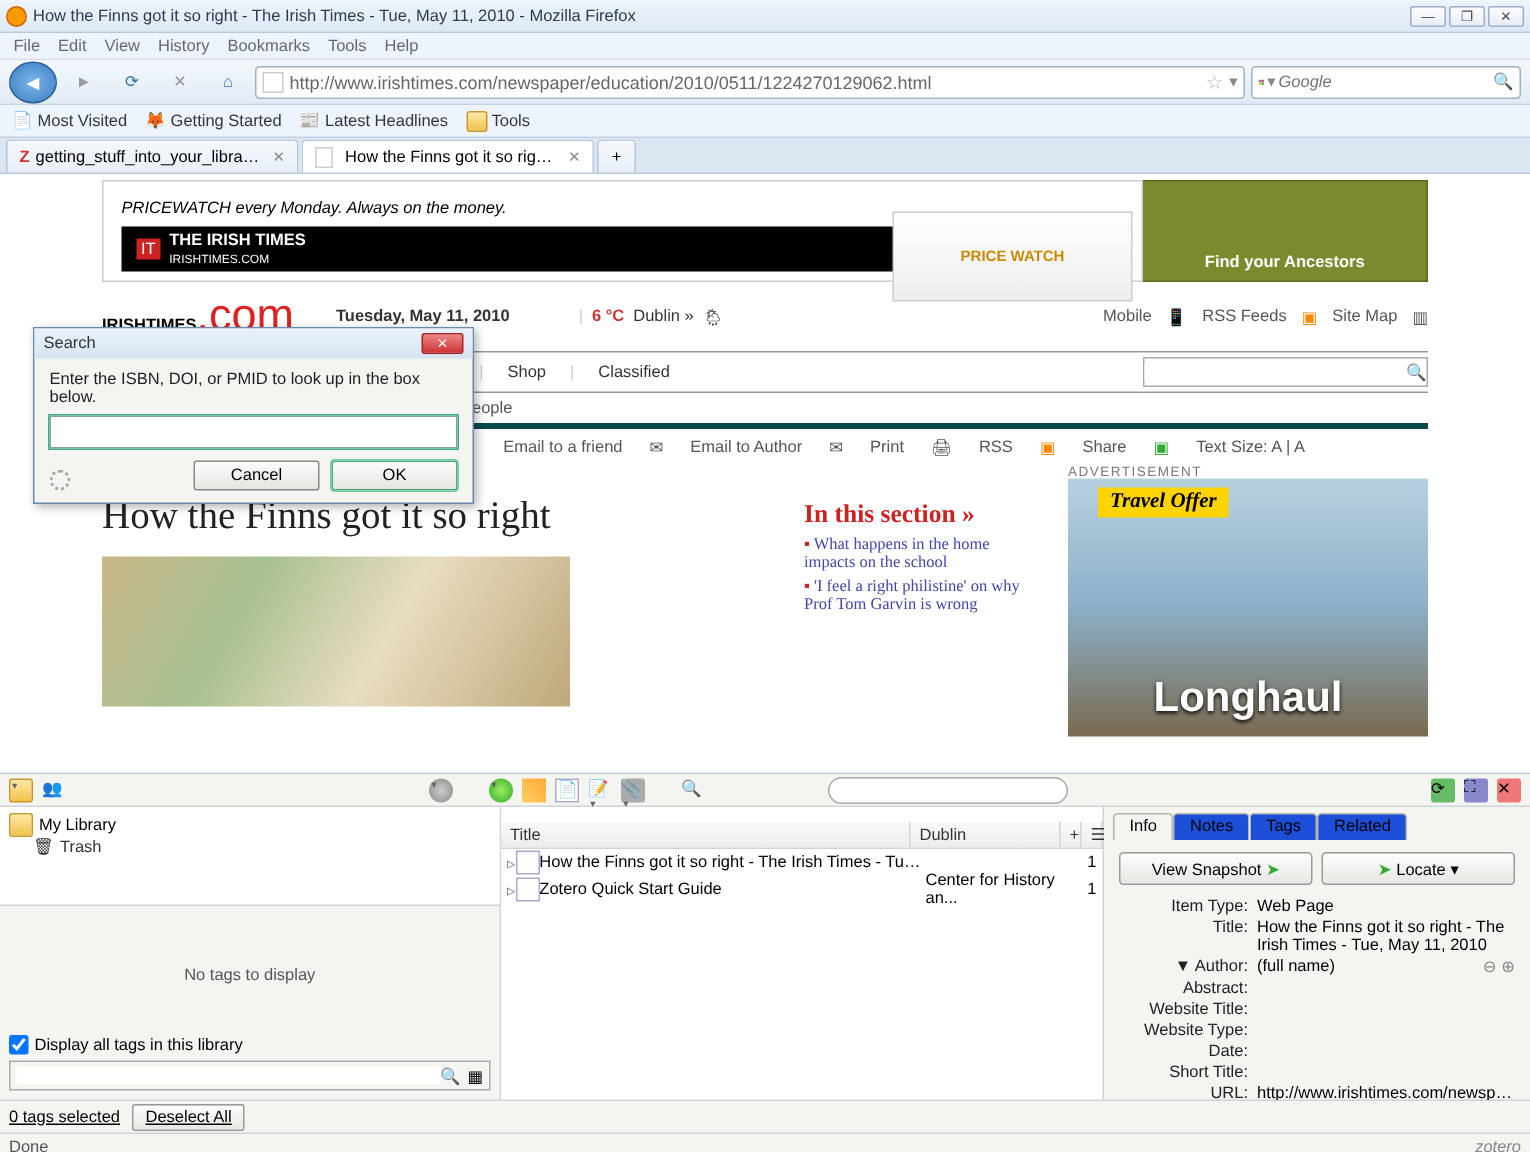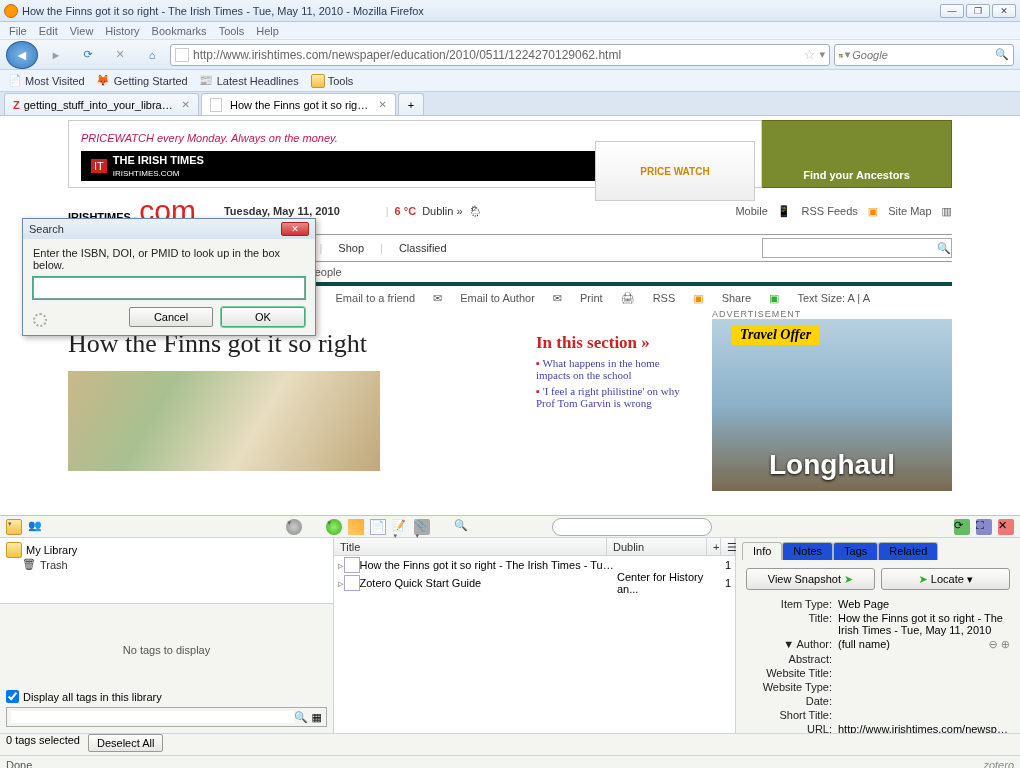--- a/index.html
+++ b/index.html
@@ -40,21 +40,21 @@
 .tab.active { background:#fff; }
 .tab .tlabel { white-space:nowrap; overflow:hidden; text-overflow:ellipsis; }
 .tab .tclose { color:#888; font-size:10px; margin-left:4px; }
 .tab.plus { width:26px; justify-content:center; }
 
 
 .content { height:399px; background:#fff; overflow:hidden; position:relative; }
 .page { width:100%; height:100%; background:#fff; }
 .banner { display:flex; margin:4px auto 0; width:884px; }
 .banner-left { flex:1; background:#fff; border:1px solid #ccc; padding:6px 12px; position:relative; }
-.banner-left .pw { font:italic 17px Georgia; color:#be185d; }
+.banner-left .pw { font:italic 17px Georgia; color:#000000; }
 .banner-black { height:30px; background:#000; color:#fff; display:flex; align-items:center; padding:0 10px; margin-top:4px; font-size:11px; }
 .banner-black .it { color:#fff; font-weight:bold; }
 .banner-black .fom { margin-left:auto; font-weight:bold; }
 .banner-right { width:190px; background:#7a8a2f; color:#fff; display:flex; align-items:flex-end; justify-content:center; padding:6px; font:bold 18px Arial; border:1px solid #5a6a1f; border-left:none; }
 .mast { width:884px; margin:6px auto 0; display:flex; align-items:center; }
 .logo { font:bold 30px Georgia; color:#000; }
 .logo .com { color:#d22; font:normal 30px Arial; }
 .date { margin-left:28px; font:bold 11px Arial; color:#333; }
 .weather { margin-left:46px; color:#333; font-size:11px; display:flex; align-items:center; gap:6px; }
 .weather .temp { color:#c33; font-weight:bold; }
@@ -105,35 +105,35 @@
 .zleft { width:334px; display:flex; flex-direction:column; border-right:1px solid #cfd4da; }
 .zlib { flex:1; background:#fff; padding:4px 6px; overflow:auto; }
 .zlib .lib { display:flex; align-items:center; gap:4px; }
 .zlib .trash { margin-left:16px; display:flex; align-items:center; gap:4px; color:#333; }
 .ztags { height:130px; border-top:1px solid #cfd4da; padding:6px; display:flex; flex-direction:column; }
 .ztags .msg { flex:1; display:flex; align-items:center; justify-content:center; color:#555; }
 .ztags label { display:flex; align-items:flex-end; gap:4px; }
 .ztags .tfilter { margin-top:4px; height:20px; border:1px solid #aaa; display:flex; align-items:center; padding:0 4px; }
 .ztags .tfilter input { flex:1; border:none; outline:none; }
 .zmid { width:402px; display:flex; flex-direction:column; border-right:1px solid #cfd4da; background:#fff; }
-.zmid .hdr { height:18px; display:flex; border-bottom:1px solid #cfd4da; background:linear-gradient(#fafafa,#ececec); }
+.zmid .hdr { height:18px; display:flex; border-bottom:1px solid #cfd4da; background:linear-gradient(#fafafa,#ececec);margin-top:10px; }
 .zmid .hdr div { padding:0 6px; border-right:1px solid #cfd4da; line-height:18px; color:#333; }
 .zmid .row { display:flex; height:18px; align-items:center; padding:0 4px; }
 .zmid .row .t { flex:1; white-space:nowrap; overflow:hidden; text-overflow:ellipsis; }
 .zright { flex:1; display:flex; flex-direction:column; background:#f4f4f0; }
 .ztabs { height:22px; display:flex; gap:0; padding:4px 6px 0; }
 .ztab { padding:2px 10px; border:1px solid #b5b5b0; border-bottom:none; background:#1d4ed8; border-radius:3px 3px 0 0; cursor:pointer; }
 .ztab.active { background:#f4f4f0; }
 .zinfo { flex:1; padding:8px 10px; overflow:auto; }
 .zact { display:flex; gap:6px; margin-bottom:8px; }
 .zact button { flex:1; height:22px; border:1px solid #999; border-radius:3px; background:linear-gradient(#fdfdfd,#e6e6e2); cursor:pointer; font-size:11px; }
 .meta { display:grid; grid-template-columns:86px 1fr; row-gap:2px; column-gap:6px; font-size:11px; }
 .meta .k { text-align:right; color:#222; }
 .meta .v { color:#000; white-space:nowrap; overflow:hidden; text-overflow:ellipsis; }
-.zfoot { height:22px; border-top:1px solid #cfd4da; display:flex; align-items:flex-start; gap:8px; padding:0 6px; }
+.zfoot { height:22px; border-top:1px solid #cfd4da; display:flex; align-items:center; gap:8px; padding:0 6px;text-decoration:underline; }
 .zfoot button { height:18px; padding:0 8px; border:1px solid #999; background:linear-gradient(#fdfdfd,#e6e6e2); border-radius:2px; cursor:pointer; }
 
 
 .status { height:18px; border-top:1px solid #cfd4da; display:flex; align-items:center; padding:0 6px; color:#555; background:#f4f4f0; }
 .status .r { margin-left:auto; font-style:italic; color:#888; }
 
 
 .i-folder { background:linear-gradient(#ffe9a8,#f3c24a); border:1px solid #c9982a; border-radius:2px; }
 .i-page { background:#fff; border:1px solid #aac; }
 .i-green { background:radial-gradient(#9e6,#3a2); border-radius:50%; }

